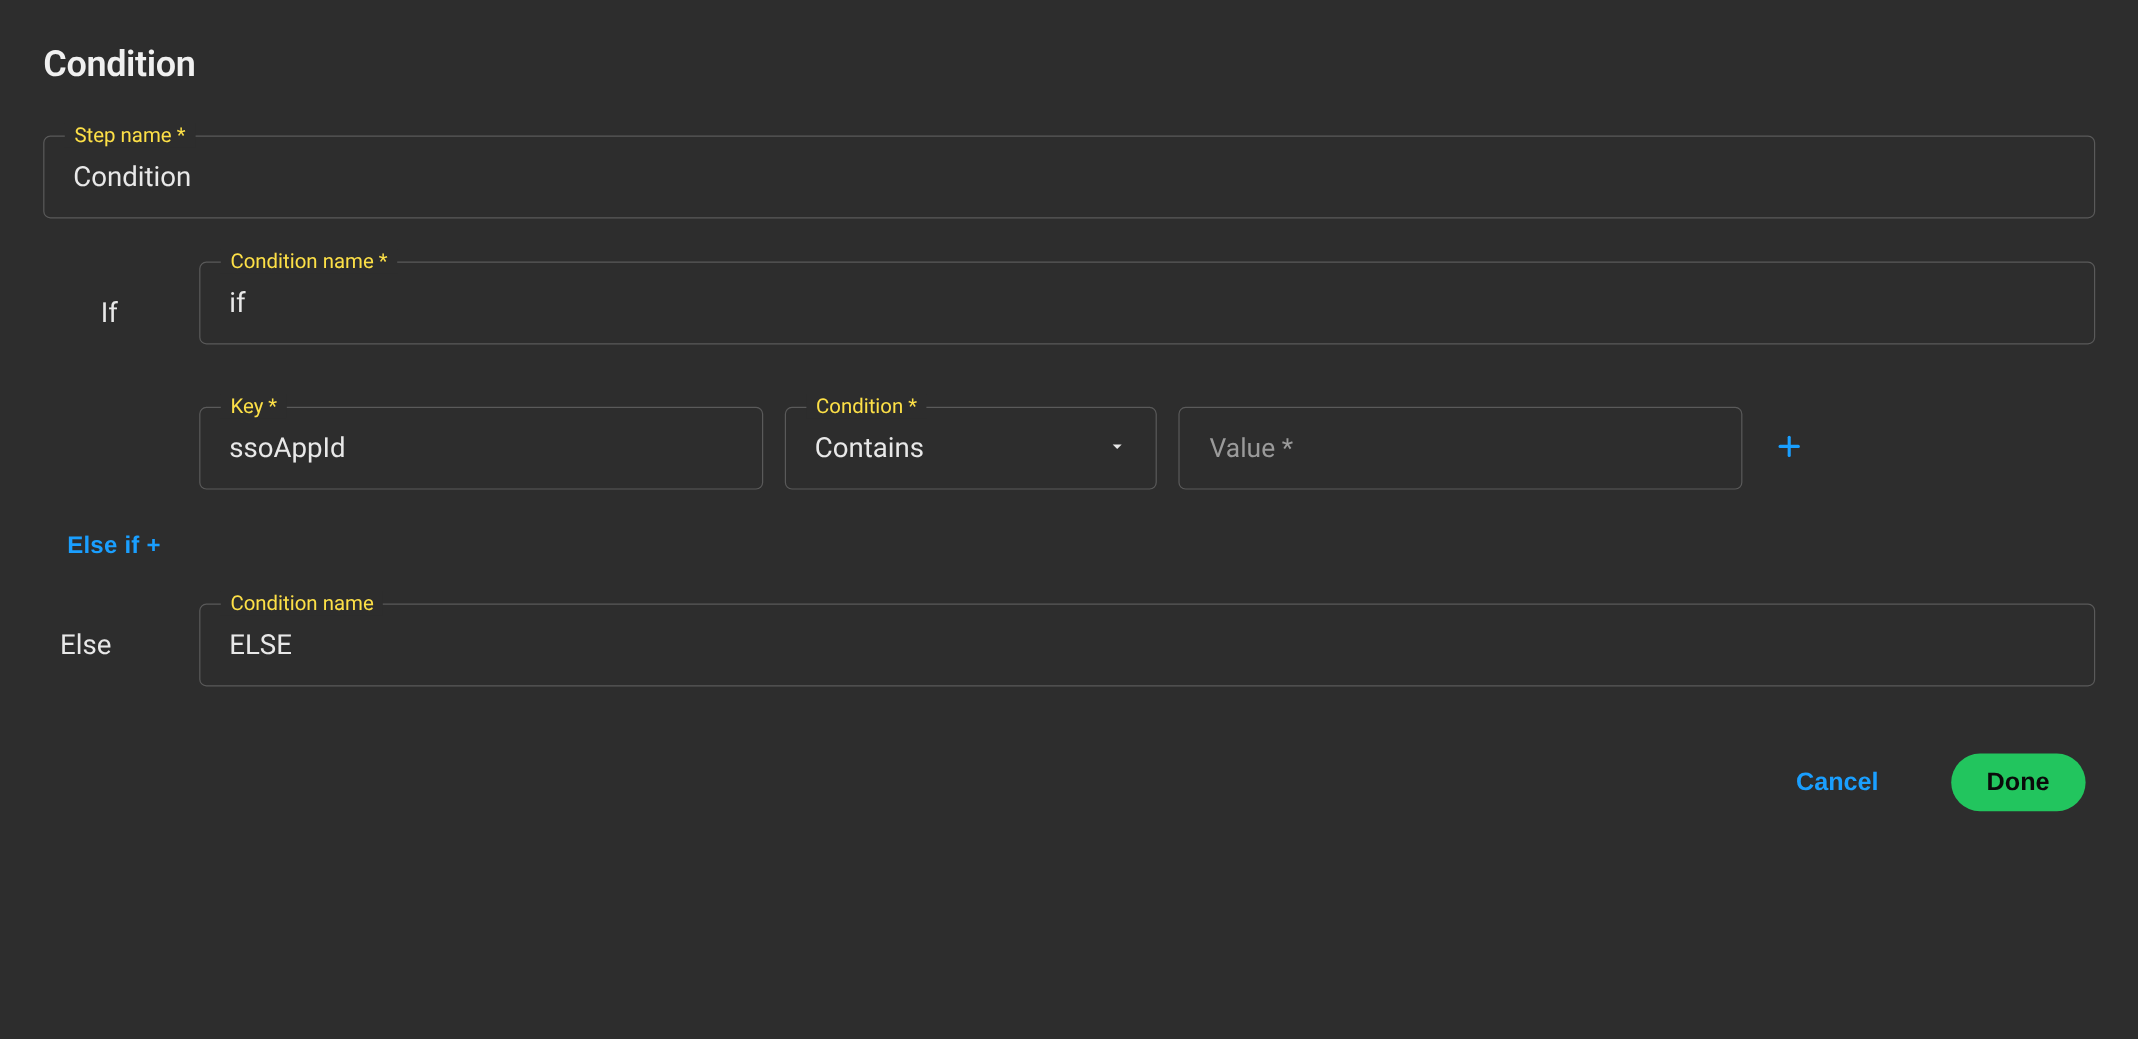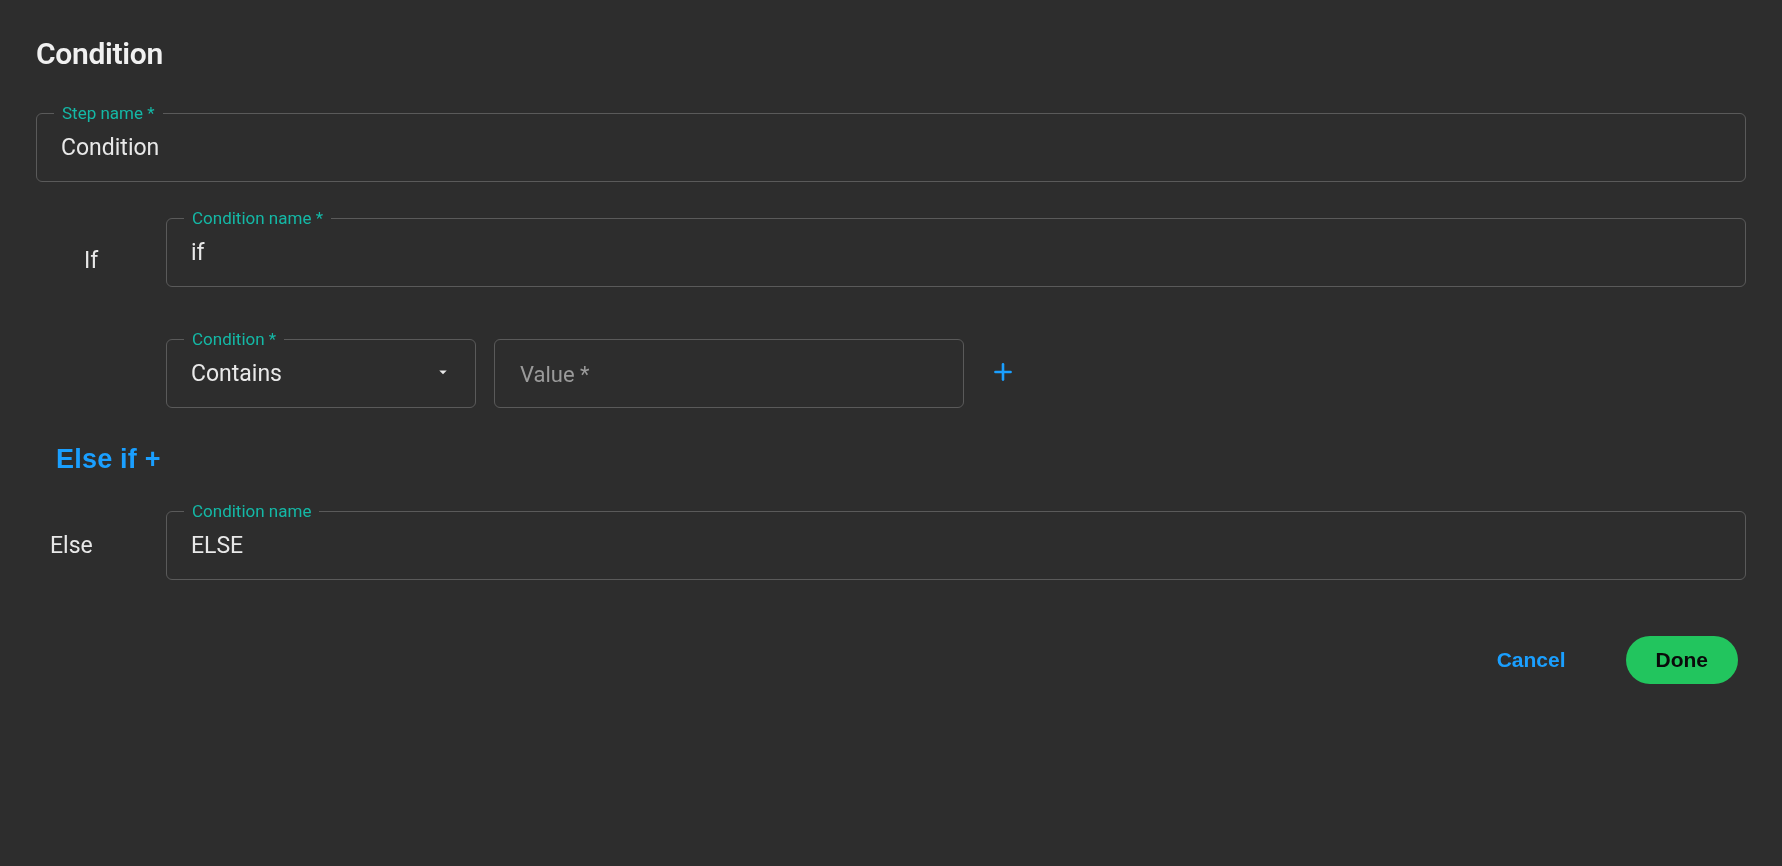--- a/index.html
+++ b/index.html
@@ -26,21 +26,21 @@
     position: relative;
     margin-bottom: 36px;
   }
   .field-label {
     position: absolute;
     top: -10px;
     left: 18px;
     background: #2d2d2d;
     padding: 0 8px;
     font-size: 17px;
-    color: #14b8a6;
+    color: #fde047;
     z-index: 2;
   }
   .field-input {
     width: 100%;
     background: transparent;
     border: 1px solid #5a5a5a;
     border-radius: 6px;
     padding: 20px 24px;
     font-size: 23px;
     color: #e8e8e8;
@@ -96,21 +96,21 @@
     border: none;
     color: #1a9fff;
     cursor: pointer;
     padding: 8px;
     display: flex;
     align-items: center;
     justify-content: center;
   }
   .elseif-link {
     color: #1a9fff;
-    font-size: 27px;
+    font-size: 20px;
     font-weight: 600;
     background: none;
     border: none;
     cursor: pointer;
     padding: 0;
     margin: 36px 16px 36px 20px;
     letter-spacing: 0.2px;
   }
   .footer {
     display: flex;
@@ -170,20 +170,24 @@
     <div class="field-wrap" style="margin-bottom:16px;">
       <label class="field-label">Condition name *</label>
       <input class="field-input" type="text" value="if" style="">
     </div>
   </div>
 </div>
 
 
 <div class="indent-col">
   <div class="cond-row">
+    <div class="field-wrap key-field">
+      <label class="field-label">Key *</label>
+      <input class="field-input" type="text" value="ssoAppId" style="">
+    </div>
 
     <div class="field-wrap op-field">
       <label class="field-label">Condition *</label>
       <input class="field-input" type="text" readonly="" value="Contains" style="">
       <span class="select-caret">
         <svg width="18" height="18" viewBox="0 0 24 24" fill="currentColor">
             <path d="M7 10l5 5 5-5z"></path>
           </svg>
       </span>
     </div>

